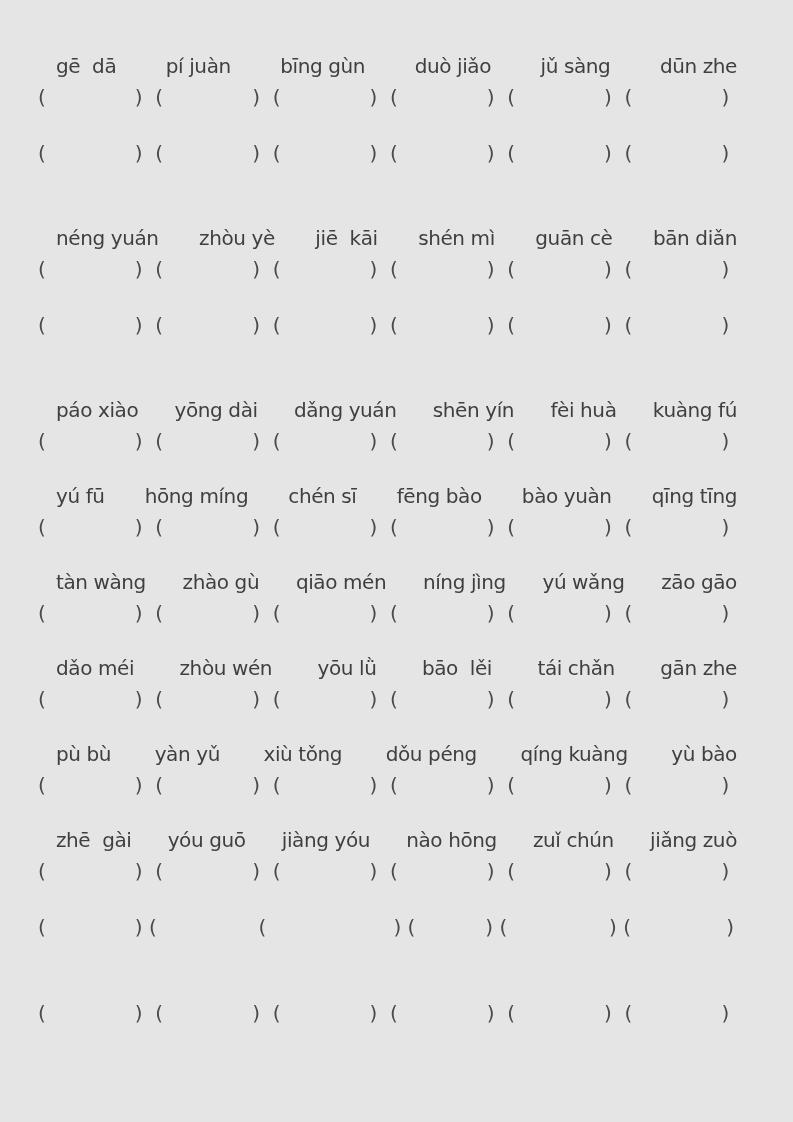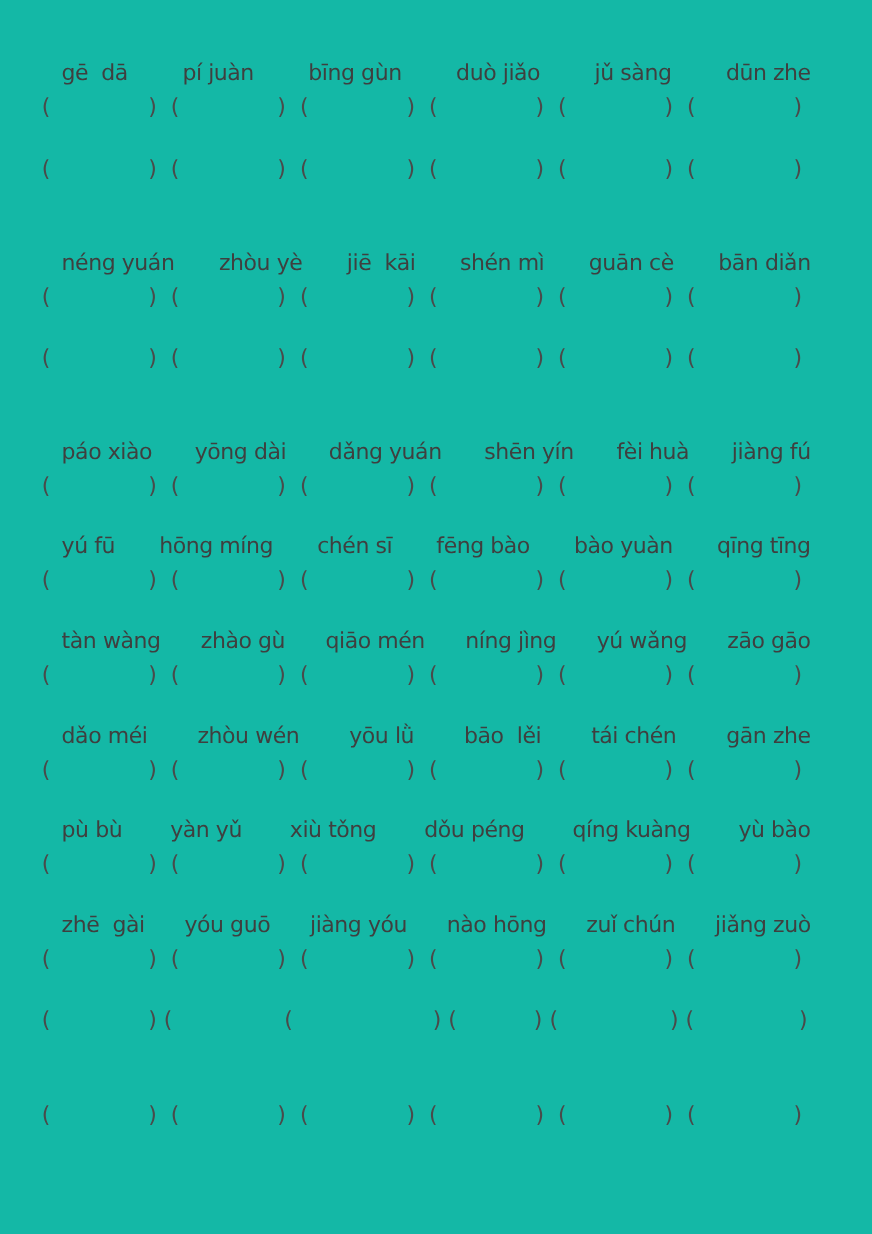--- a/index.html
+++ b/index.html
@@ -12,21 +12,21 @@
     height: 1122px;
     overflow: hidden;
     font-family: "DejaVu Sans", "Liberation Sans", sans-serif;
     color: #3f3f3f;
   }
   .sheet {
     box-sizing: border-box;
     width: 793px;
     height: 1122px;
     padding: 34px 38px 0 38px;
-    background: #14b8a6;
+    background: #e5e5e5;
   }
   .row {
     box-sizing: border-box;
     height: 86px;
     padding-top: 12px;
   }
   .pinyin-line {
     display: flex;
     justify-content: space-between;
     align-items: flex-end;
@@ -85,21 +85,21 @@
     <div class="paren-line">(              )  (              )  (              )  (              )  (              )  (              )</div>
   </div>
 
   <div class="row">
     <div class="pinyin-line">
       <span class="term">páo xiào</span>
       <span class="term">yōng dài</span>
       <span class="term">dǎng yuán</span>
       <span class="term">shēn yín</span>
       <span class="term">fèi huà</span>
-      <span class="term">jiàng fú</span>
+      <span class="term">kuàng fú</span>
     </div>
     <div class="paren-line">(              )  (              )  (              )  (              )  (              )  (              )</div>
   </div>
 
   <div class="row">
     <div class="pinyin-line">
       <span class="term">yú fū</span>
       <span class="term">hōng míng</span>
       <span class="term">chén sī</span>
       <span class="term">fēng bào</span>
@@ -120,21 +120,21 @@
     </div>
     <div class="paren-line">(              )  (              )  (              )  (              )  (              )  (              )</div>
   </div>
 
   <div class="row">
     <div class="pinyin-line">
       <span class="term">dǎo méi</span>
       <span class="term">zhòu wén</span>
       <span class="term">yōu lǜ</span>
       <span class="term">bāo  lěi</span>
-      <span class="term">tái chén</span>
+      <span class="term">tái chǎn</span>
       <span class="term">gān zhe</span>
     </div>
     <div class="paren-line">(              )  (              )  (              )  (              )  (              )  (              )</div>
   </div>
 
   <div class="row">
     <div class="pinyin-line">
       <span class="term">pù bù</span>
       <span class="term">yàn yǔ</span>
       <span class="term">xiù tǒng</span>

